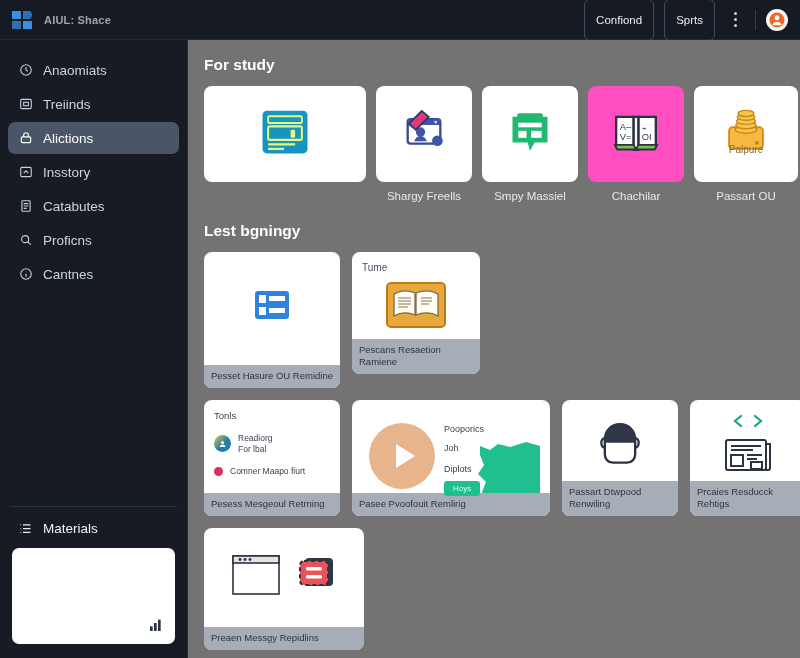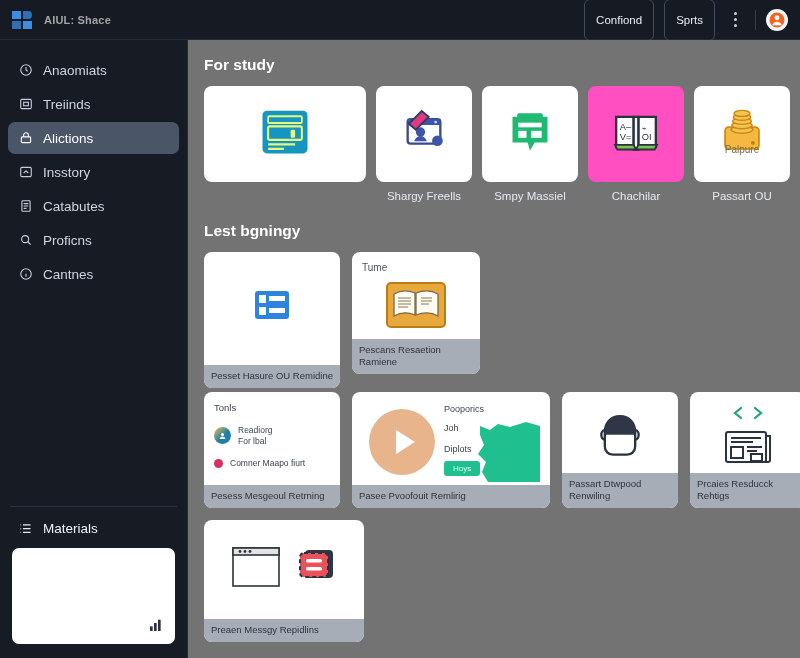--- a/index.html
+++ b/index.html
@@ -324,21 +324,21 @@
                 <text x="10" y="31" font-size="8" fill="#2b3240" font-family="Liberation Sans, sans-serif">V=</text>
                 <text x="29" y="23" font-size="7" fill="#2b3240" font-family="Liberation Sans, sans-serif">⌁</text>
                 <text x="29" y="31" font-size="8" fill="#2b3240" font-family="Liberation Sans, sans-serif">OI</text>
               </svg>
             </span>
           </div>
           <div class="tile-caption">Chachilar</div>
         </div>
 
         <div class="tile-wrap">
-          <div class="tile" style="width:96px;height:96px;position:relative;">
+          <div class="tile" style="width:104px;height:96px;position:relative;">
             <span>
               <svg width="58" height="58" viewBox="0 0 48 48">
                 <rect x="10" y="20" width="28" height="18" rx="3" fill="#f5b942" stroke="#d08b15" stroke-width="1.5"></rect>
                 <circle cx="33" cy="33" r="1.6" fill="#c97d12"></circle>
                 <g stroke="#c98a16" stroke-width="1.2">
                   <ellipse cx="24" cy="22" rx="9" ry="3" fill="#f7c451"></ellipse>
                   <ellipse cx="24" cy="18.5" rx="8.4" ry="2.8" fill="#f7c451"></ellipse>
                   <ellipse cx="24" cy="15" rx="7.8" ry="2.7" fill="#f7c451"></ellipse>
                   <ellipse cx="24" cy="11.7" rx="7.2" ry="2.6" fill="#f7c451"></ellipse>
                   <ellipse cx="24" cy="8.6" rx="6.6" ry="2.5" fill="#f7c451"></ellipse>
@@ -385,21 +385,21 @@
                   <path d="M37 18h11M37 21h11M37 24h8"></path>
                 </g>
               </svg>
             </span>
           </div>
           <div class="cap">Pescans Resaetion
 Ramiene</div>
         </div>
       </div>
 
-      <div class="row r2" style="margin-top:4px;">
+      <div class="row r2" style="margin-top:12px;">
 
         <div class="card" style="width:136px;height:116px;">
           <div class="card-body" style="padding:10px 10px 0;">
             <div class="tools-title">Tonls</div>
             <div class="tool-row" style="margin-top:12px;">
               <span class="tool-circ">
                 <svg width="9" height="9" viewBox="0 0 24 24" fill="#ffffff">
                     <circle cx="12" cy="9" r="4"></circle>
                     <path d="M4 21c1.6-4.5 5-6.4 8-6.4s6.4 1.9 8 6.4z"></path>
                   </svg>
@@ -410,21 +410,21 @@
             <div class="tool-row" style="margin-top:12px;">
               <span class="tool-dot"></span>
               <span class="tool-txt">Comner Maapo fiurt</span>
             </div>
           </div>
           <div class="cap">Pesess Mesgeoul
 Retrning</div>
         </div>
 
         <div class="card" style="width:198px;height:116px;">
-          <div class="card-body" style="display:flex;padding:8px 8px 0;">
+          <div class="card-body" style="display:flex;padding:20px 8px 0;">
             <div style="flex:none;display:flex;align-items:center;justify-content:center;width:84px;padding-bottom:24px;">
               <span class="play-circle">
                   <span class="play-tri"></span>
                 </span>
             </div>
             <div style="flex:1;position:relative;padding-top:4px;">
               <svg width="88" height="78" viewBox="0 0 88 78" style="position:absolute;right:-4px;top:10px;">
                 <path d="M22 16 l10 4 8-6 12 3 16-5 14 4 v56 h-52 l-6-10 4-10-8-8 6-9-4-10z" fill="#1fbf8f"></path>
               </svg>
               <div style="position:relative;z-index:2;">

